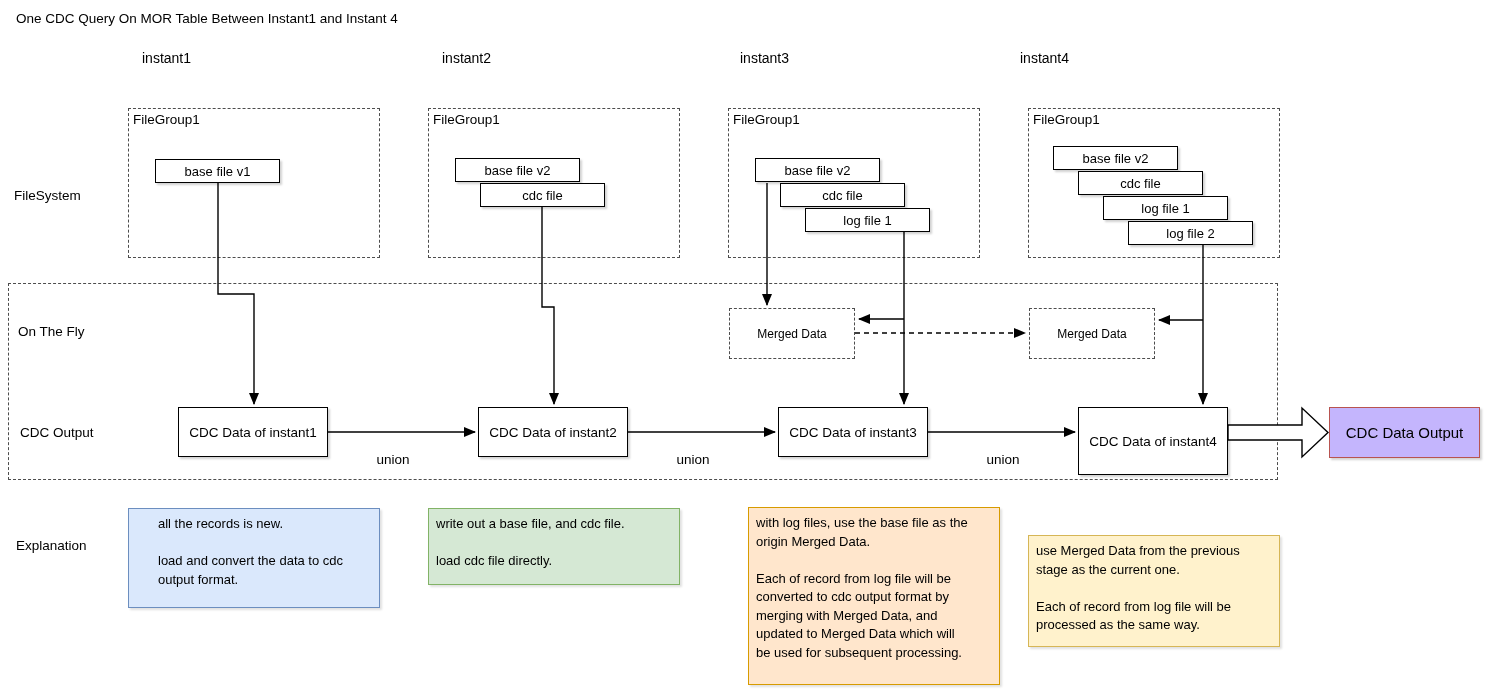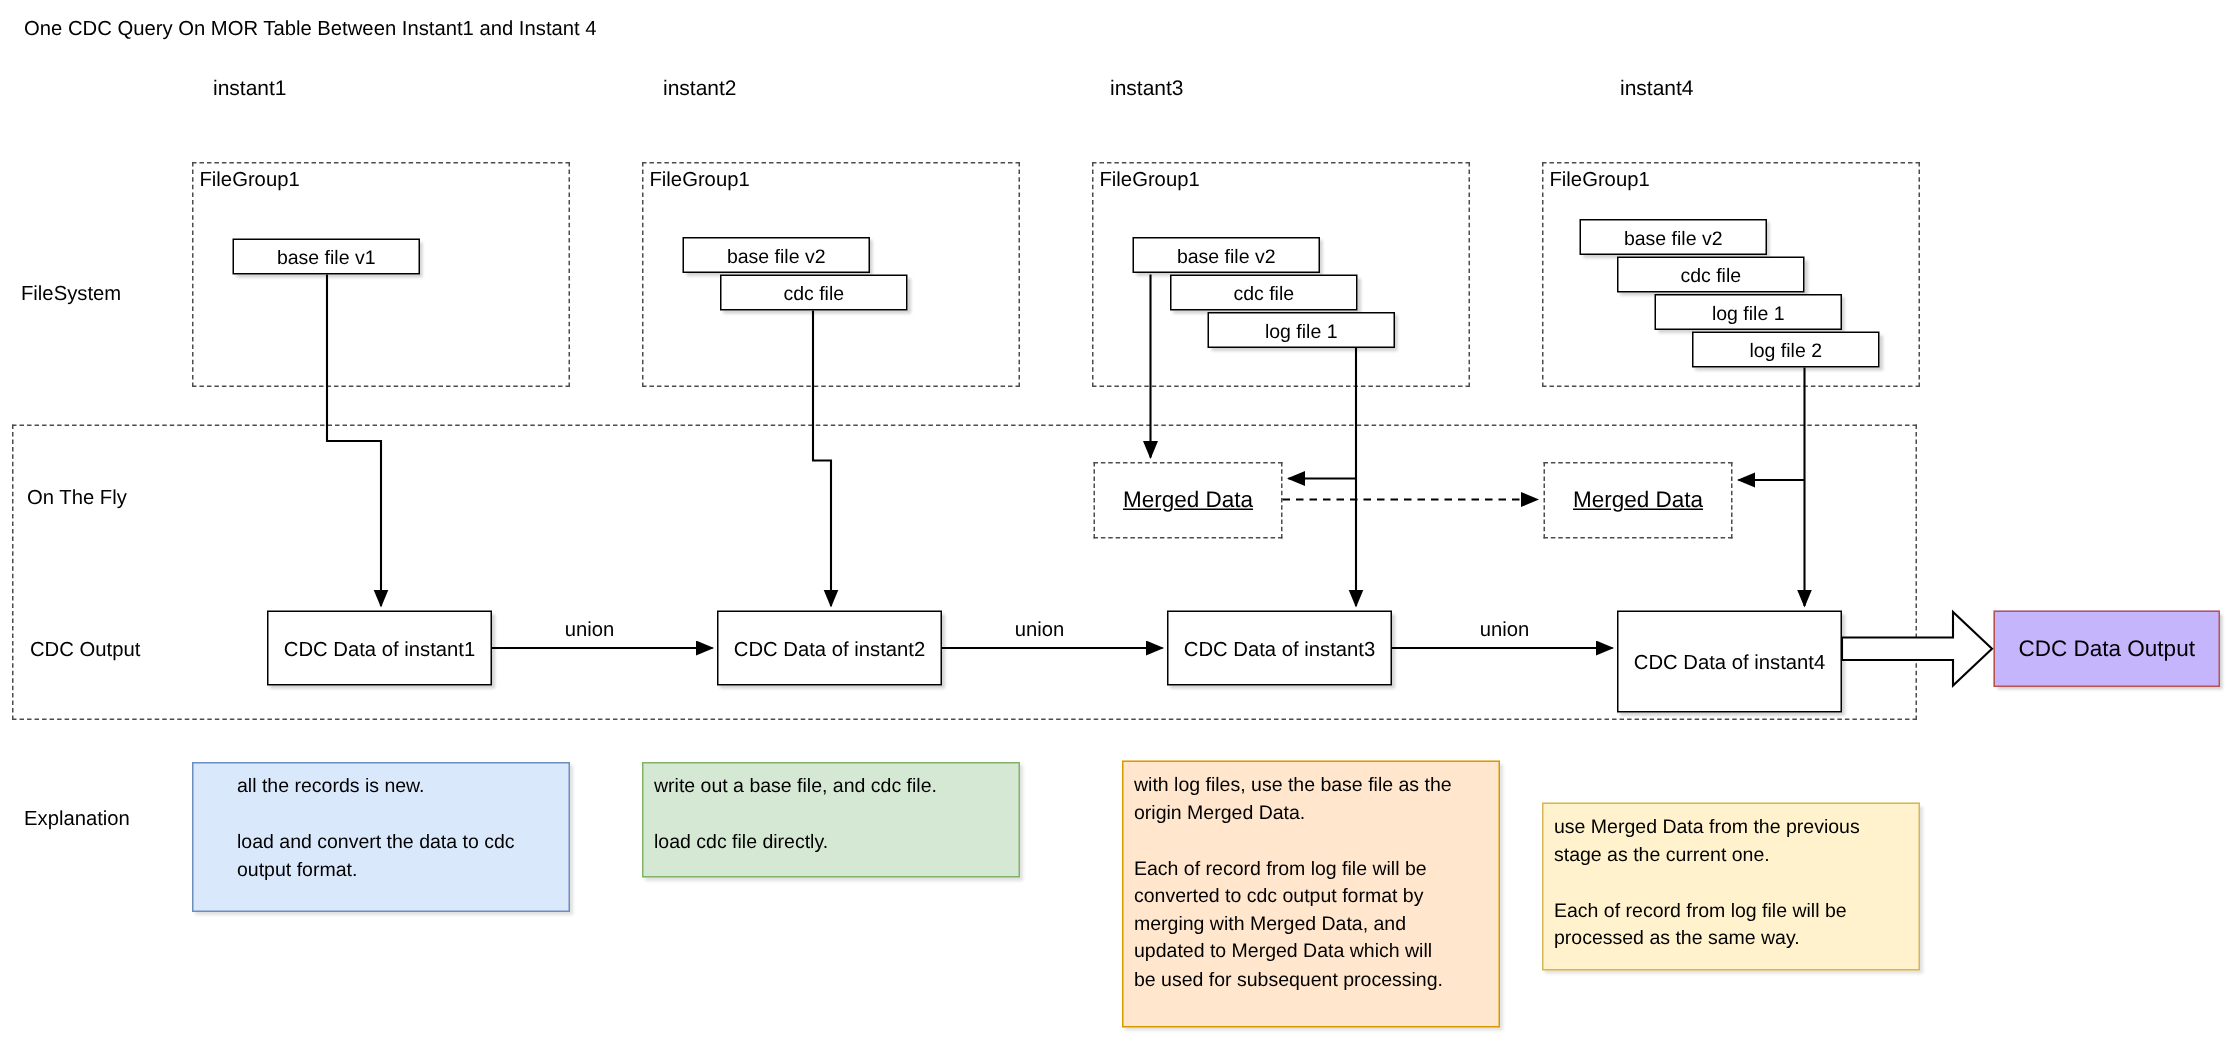--- a/index.html
+++ b/index.html
@@ -13,29 +13,29 @@
   .rowlabel{font-size:13.5px;}
   .filegroup{border:1px dashed #4d4d4d;background:transparent;}
   .fg-label{position:absolute;left:4px;top:3px;font-size:13.5px;}
   .filebox{
     border:1px solid #000;background:#fff;font-size:13px;
     display:flex;align-items:center;justify-content:center;
     box-shadow:2px 2px 2px rgba(0,0,0,0.18);
   }
   .bigdash{border:1px dashed #4d4d4d;}
   .merged{
-    border:1px dashed #4d4d4d;background:#fff;font-size:15px;
-    display:flex;align-items:center;justify-content:center;text-decoration:underline;
+    border:1px dashed #4d4d4d;background:#fff;font-size:12px;
+    display:flex;align-items:center;justify-content:center;
   }
   .cdcbox{
     border:1px solid #000;background:#fff;font-size:13.5px;
     display:flex;align-items:center;justify-content:center;
     box-shadow:2px 2px 2px rgba(0,0,0,0.18);
   }
-  .unionlabel{font-size:13.5px;text-align:center;}
+  .unionlabel{font-size:13.5px;text-align:center;margin-top:40px;}
   .outputbox{
     background:#c4b5fd;border:1px solid #b85450;font-size:15px;
     display:flex;align-items:center;justify-content:center;
     box-shadow:2px 2px 2px rgba(0,0,0,0.18);
   }
   .expl{
     font-size:13px;line-height:18.5px;padding:6px 7px;white-space:pre-line;
     box-shadow:2px 2px 2px rgba(0,0,0,0.12);
   }
   .expl-blue{background:#dae8fc;border:1px solid #6c8ebf;padding-left:29px;}
@@ -47,21 +47,21 @@
 </head>
 <body>
 
 <div id="canvas">
 
   <div class="abs title" style="left:16px;top:11px;">One CDC Query On MOR Table Between Instant1 and Instant 4</div>
 
   <div class="abs colhead" style="left:142px;top:50px;">instant1</div>
   <div class="abs colhead" style="left:442px;top:50px;">instant2</div>
   <div class="abs colhead" style="left:740px;top:50px;">instant3</div>
-  <div class="abs colhead" style="left:1080px;top:50px;">instant4</div>
+  <div class="abs colhead" style="left:1020px;top:50px;">instant4</div>
 
   <div class="abs rowlabel" style="left:14px;top:188px;">FileSystem</div>
   <div class="abs rowlabel" style="left:18px;top:324px;">On The Fly</div>
   <div class="abs rowlabel" style="left:20px;top:425px;">CDC Output</div>
   <div class="abs rowlabel" style="left:16px;top:538px;">Explanation</div>
 
   <div class="abs filegroup" style="left:128px;top:108px;width:252px;height:150px;">
     <div class="fg-label">FileGroup1</div>
   </div>
   <div class="abs filegroup" style="left:428px;top:108px;width:252px;height:150px;">

